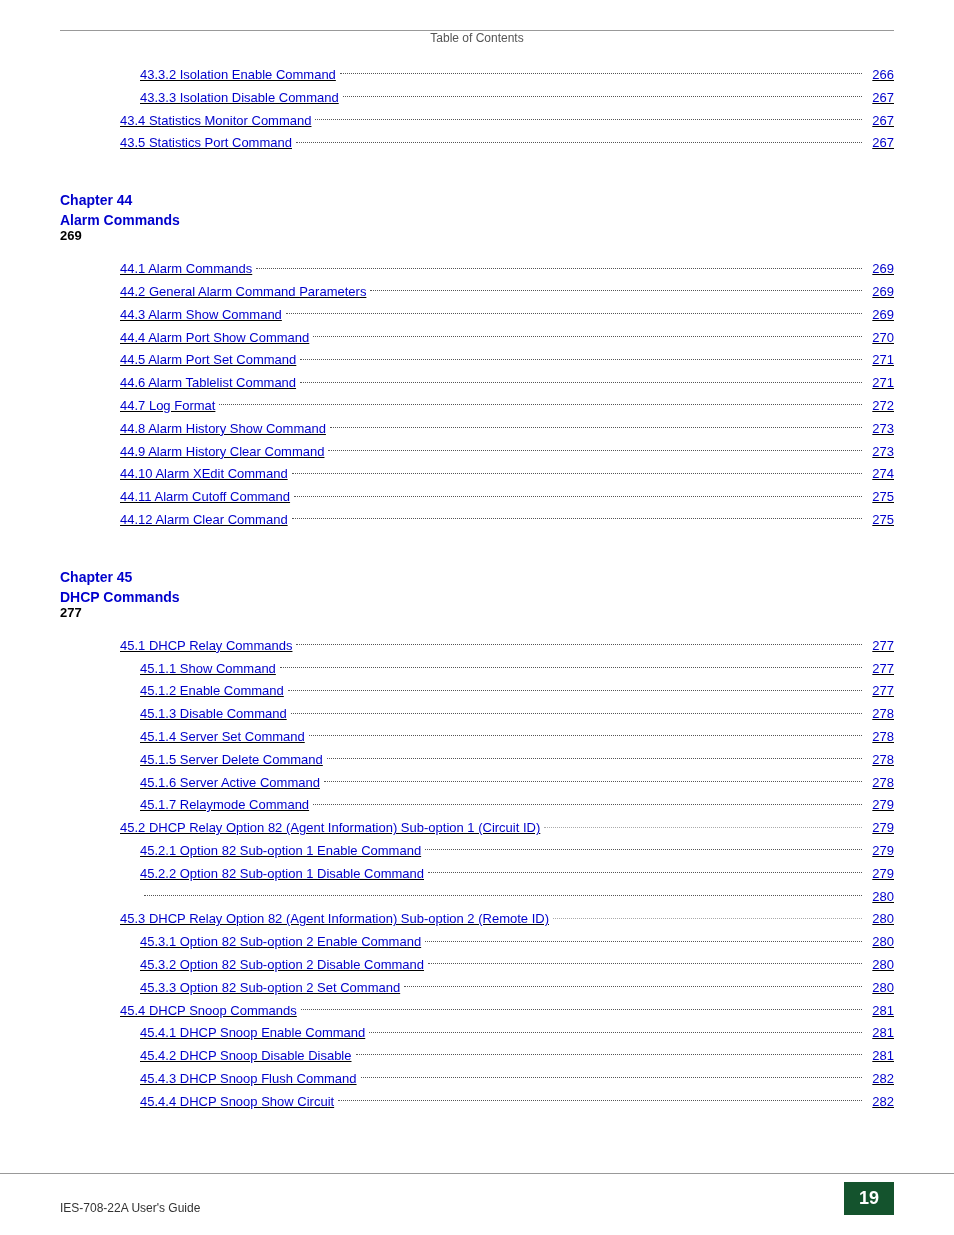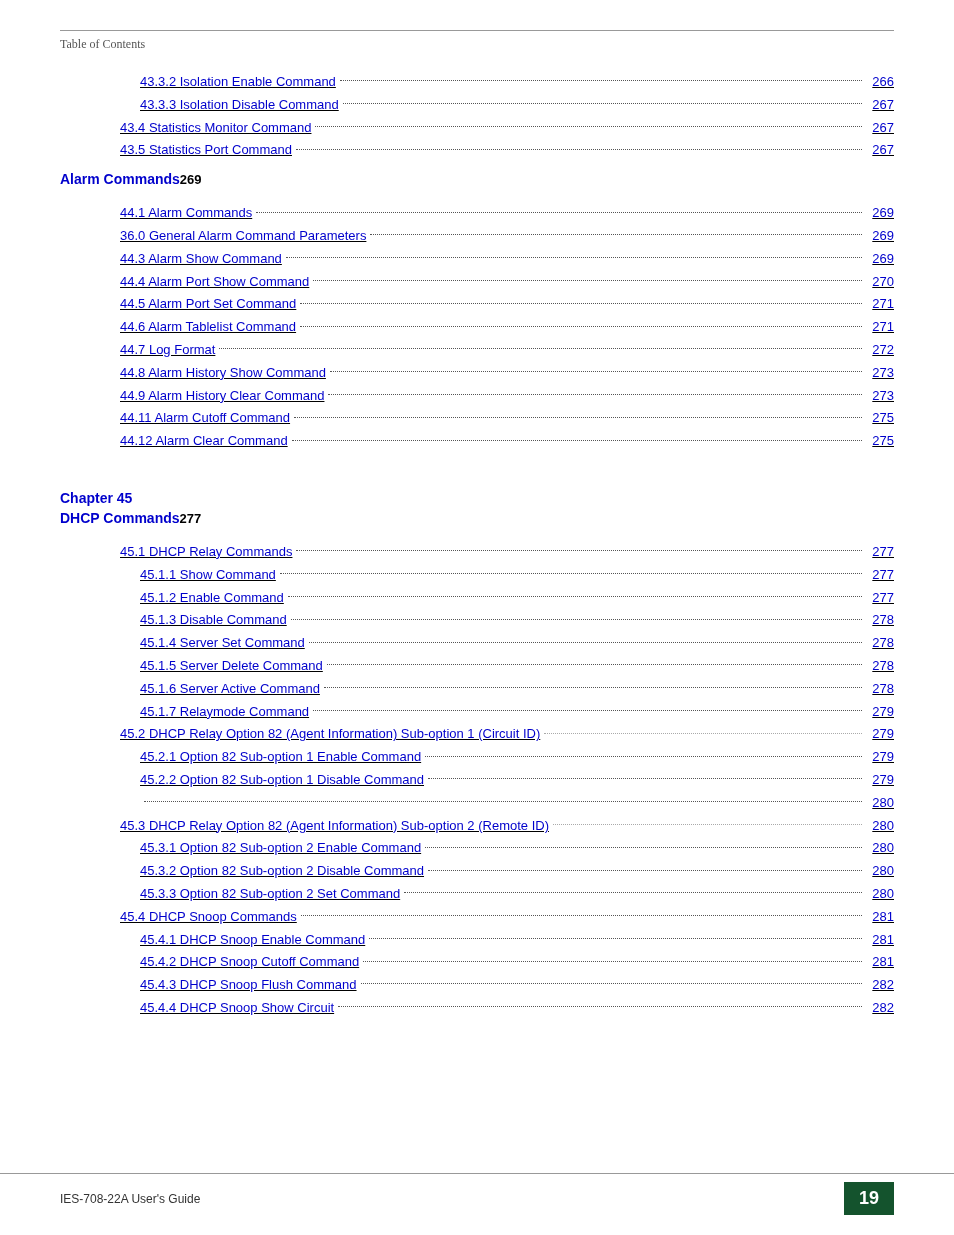--- a/index.html
+++ b/index.html
@@ -13,25 +13,23 @@
       position: relative;
     }
     .page {
       width: 954px;
       min-height: 1235px;
       padding: 30px 60px 60px 60px;
       position: relative;
     }
     .header-line {
       display: flex;
-      justify-content: flex-start;
+      justify-content: center;
       border-top: 1px solid #999;
-      padding-top: 6px;
       margin-bottom: 20px;
-      font-family: Liberation Serif, serif;
     }
     .header-text {
       font-size: 12px;
       color: #555;
     }
     .toc-entry {
       display: flex;
       align-items: center;
       margin-bottom: 2px;
       line-height: 1.6;
@@ -64,38 +62,39 @@
     }
     .chapter-label {
       color: #0000cc;
       font-weight: bold;
       font-size: 14px;
     }
     .chapter-title-line {
       display: flex;
       align-items: baseline;
       margin-bottom: 16px;
+      flex-direction: column;
     }
     .chapter-title {
       color: #0000cc;
       font-weight: bold;
       font-size: 14px;
     }
 
     .section-spacer {
       height: 8px;
     }
 
     .footer {
       position: absolute;
       bottom: 20px;
       left: 0;
       right: 0;
       display: flex;
-      align-items: center;
+      align-items: flex-end;
       justify-content: space-between;
       padding: 0 60px;
       border-top: 1px solid #999;
       padding-top: 8px;
     }
     .footer-left {
       font-size: 12px;
       color: #333;
     }
     .footer-right {
@@ -132,32 +131,33 @@
         <span class="title">43.4 Statistics Monitor Command</span>
         <span class="dots"></span>
         <span class="page-num">267</span>
       </div>
       <div class="toc-entry indent-0">
         <span class="title">43.5 Statistics Port Command</span>
         <span class="dots"></span>
         <span class="page-num">267</span>
       </div>
       <div class="section-spacer"></div>
+      <div class="chapter-heading"><span class="chapter-label">Chapter  44</span></div>
       <div class="chapter-title-line">
         <span class="chapter-title">Alarm Commands</span>
         <span class="dots"></span>
         <span class="page-num" style="font-weight: bold;">269</span>
       </div>
       <div class="toc-entry indent-0">
         <span class="title">44.1 Alarm Commands</span>
         <span class="dots"></span>
         <span class="page-num">269</span>
       </div>
       <div class="toc-entry indent-0">
-        <span class="title">36.0 General Alarm Command Parameters</span>
+        <span class="title">44.2 General Alarm Command Parameters</span>
         <span class="dots"></span>
         <span class="page-num">269</span>
       </div>
       <div class="toc-entry indent-0">
         <span class="title">44.3 Alarm Show Command</span>
         <span class="dots"></span>
         <span class="page-num">269</span>
       </div>
       <div class="toc-entry indent-0">
         <span class="title">44.4 Alarm Port Show Command</span>
@@ -181,20 +181,25 @@
       </div>
       <div class="toc-entry indent-0">
         <span class="title">44.8 Alarm History Show Command</span>
         <span class="dots"></span>
         <span class="page-num">273</span>
       </div>
       <div class="toc-entry indent-0">
         <span class="title">44.9 Alarm History Clear Command</span>
         <span class="dots"></span>
         <span class="page-num">273</span>
+      </div>
+      <div class="toc-entry indent-0">
+        <span class="title">44.10 Alarm XEdit Command</span>
+        <span class="dots"></span>
+        <span class="page-num">274</span>
       </div>
       <div class="toc-entry indent-0">
         <span class="title">44.11 Alarm Cutoff Command</span>
         <span class="dots"></span>
         <span class="page-num">275</span>
       </div>
       <div class="toc-entry indent-0">
         <span class="title">44.12 Alarm Clear Command</span>
         <span class="dots"></span>
         <span class="page-num">275</span>
@@ -289,21 +294,21 @@
         <span class="title">45.4 DHCP Snoop Commands</span>
         <span class="dots"></span>
         <span class="page-num">281</span>
       </div>
       <div class="toc-entry indent-1">
         <span class="title">45.4.1 DHCP Snoop Enable Command</span>
         <span class="dots"></span>
         <span class="page-num">281</span>
       </div>
       <div class="toc-entry indent-1">
-        <span class="title">45.4.2 DHCP Snoop Cutoff Command</span>
+        <span class="title">45.4.2 DHCP Snoop Disable Disable</span>
         <span class="dots"></span>
         <span class="page-num">281</span>
       </div>
       <div class="toc-entry indent-1">
         <span class="title">45.4.3 DHCP Snoop Flush Command</span>
         <span class="dots"></span>
         <span class="page-num">282</span>
       </div>
       <div class="toc-entry indent-1">
         <span class="title">45.4.4 DHCP Snoop Show Circuit</span>

